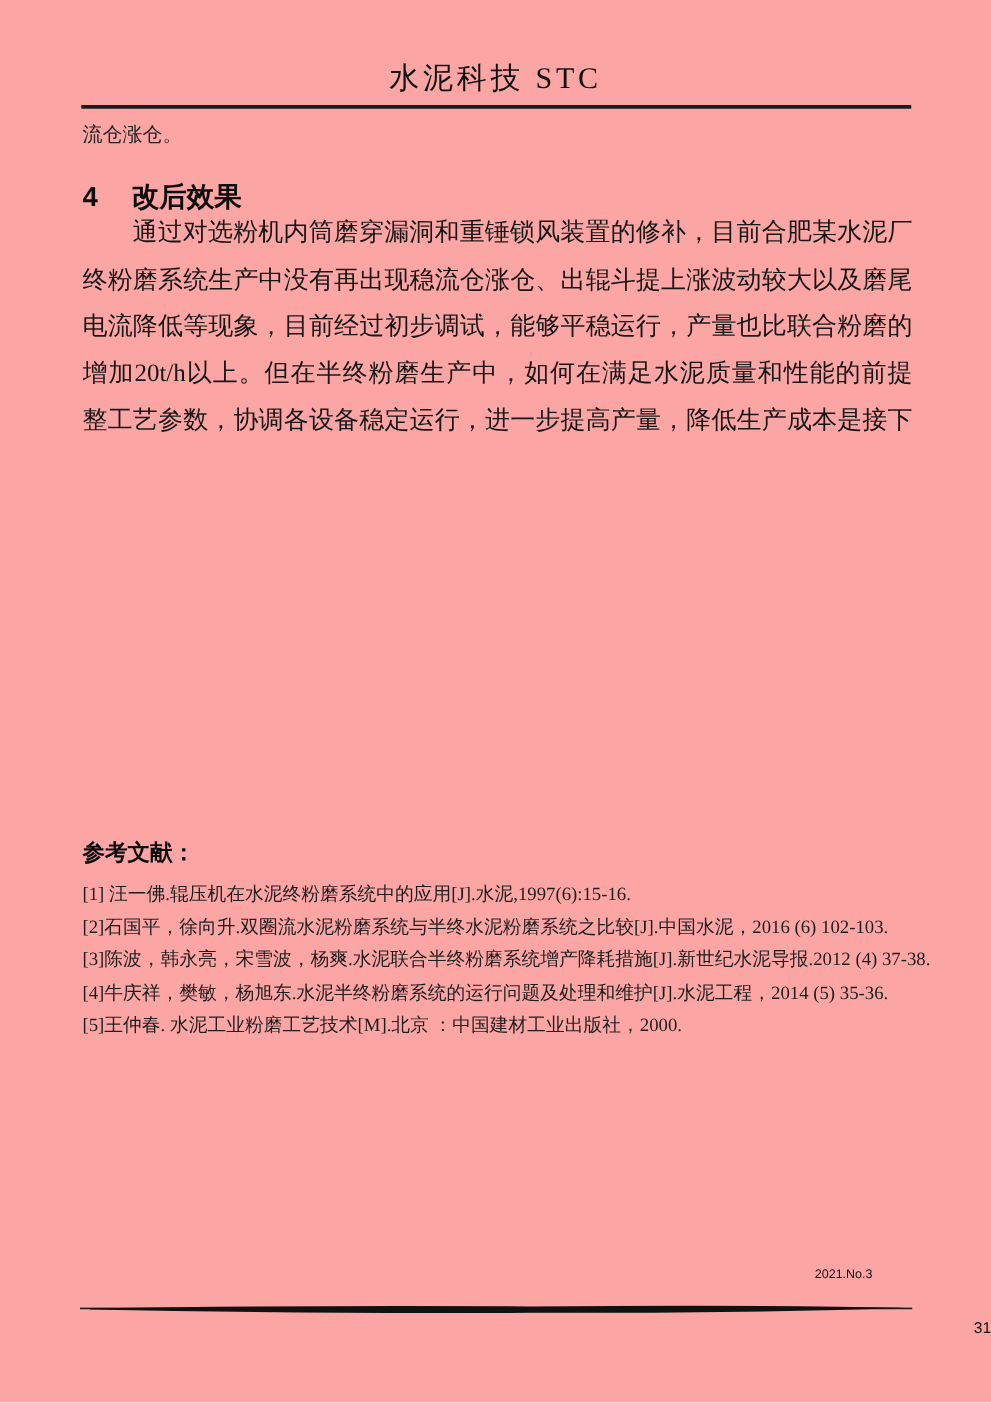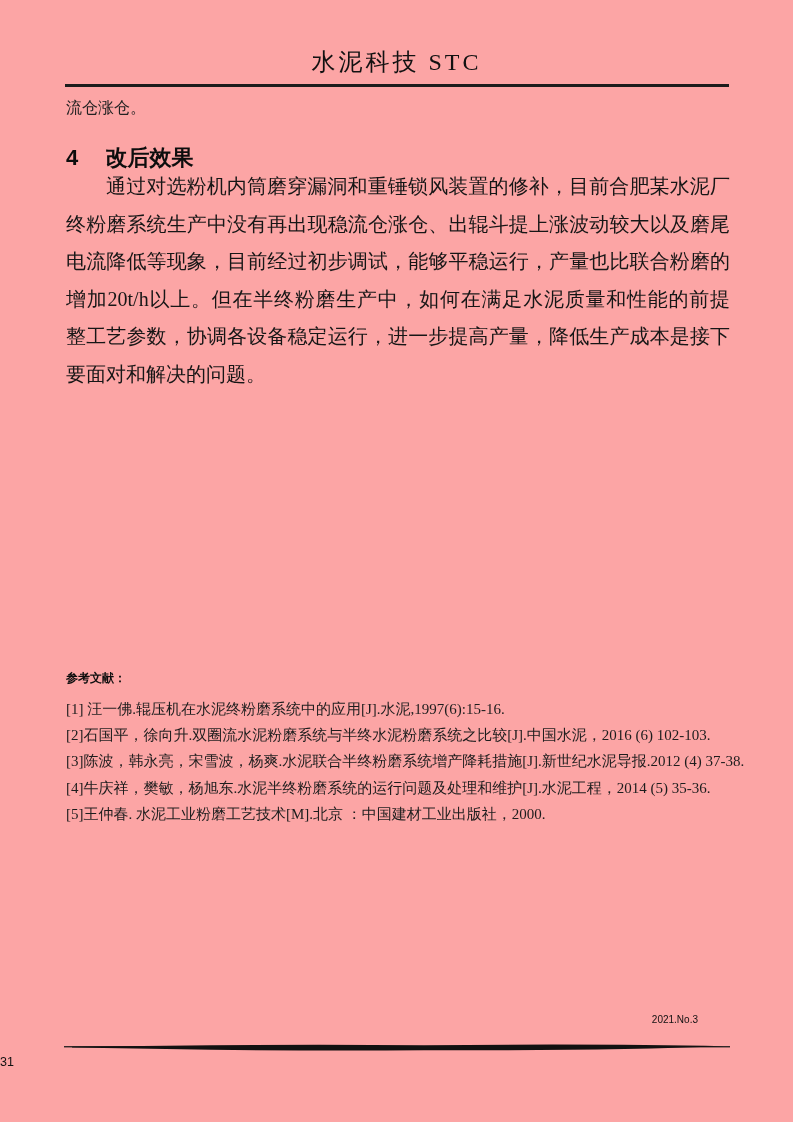--- a/index.html
+++ b/index.html
@@ -78,21 +78,21 @@
   
   .references {
     position: absolute;
     top: 670px;
     left: 66px;
     width: 700px;
   }
   .references-heading {
     font-family: Liberation Serif, serif;
     font-weight: bold;
-    font-size: 12px;
+    font-size: 18px;
     color: #0d0d0d;
     margin-bottom: 9px;
   }
   .reference-item {
     font-size: 15px;
     line-height: 26.2px;
     white-space: nowrap;
     color: #1d1d1d;
   }
 
@@ -103,21 +103,21 @@
     left: 64px;
     width: 666px;
     height: 10px;
   }
   .footer-rule svg { display: block; }
   .footer-page-number {
     position: absolute;
     top: 1055px;
     left: 0;
     width: 100%;
-    text-align: left;
+    text-align: right;
     font-family: "Liberation Sans", "DejaVu Sans", sans-serif;
     font-size: 12.5px;
     color: #111;
   }
   .footer-issue {
     position: absolute;
     top: 1014px;
     right: 95px;
     font-family: "Liberation Sans", "DejaVu Sans", sans-serif;
     font-size: 10px;
@@ -138,21 +138,20 @@
     <span class="heading-number">4</span>
     <span class="heading-title">改后效果</span>
   </div>
 
   <div class="main-paragraph">
       <div class="para-line">通过对选粉机内筒磨穿漏洞和重锤锁风装置的修补，目前合肥某水泥厂在半</div>
       <div class="para-line">终粉磨系统生产中没有再出现稳流仓涨仓、出辊斗提上涨波动较大以及磨尾斗提</div>
       <div class="para-line">电流降低等现象，目前经过初步调试，能够平稳运行，产量也比联合粉磨的台产</div>
       <div class="para-line">增加20t/h以上。但在半终粉磨生产中，如何在满足水泥质量和性能的前提下，调</div>
       <div class="para-line">整工艺参数，协调各设备稳定运行，进一步提高产量，降低生产成本是接下来需</div>
-      <div class="para-line">要面对和解决的问题。</div>
     </div>
 
   <div class="references">
     <div class="references-heading">参考文献：</div>
     <div>
         <div class="reference-item">[1] 汪一佛.辊压机在水泥终粉磨系统中的应用[J].水泥,1997(6):15-16.</div>
         <div class="reference-item">[2]石国平，徐向升.双圈流水泥粉磨系统与半终水泥粉磨系统之比较[J].中国水泥，2016 (6) 102-103.</div>
         <div class="reference-item">[3]陈波，韩永亮，宋雪波，杨爽.水泥联合半终粉磨系统增产降耗措施[J].新世纪水泥导报.2012 (4) 37-38.</div>
         <div class="reference-item">[4]牛庆祥，樊敏，杨旭东.水泥半终粉磨系统的运行问题及处理和维护[J].水泥工程，2014 (5) 35-36.</div>
         <div class="reference-item">[5]王仲春. 水泥工业粉磨工艺技术[M].北京 ：中国建材工业出版社，2000.</div>

